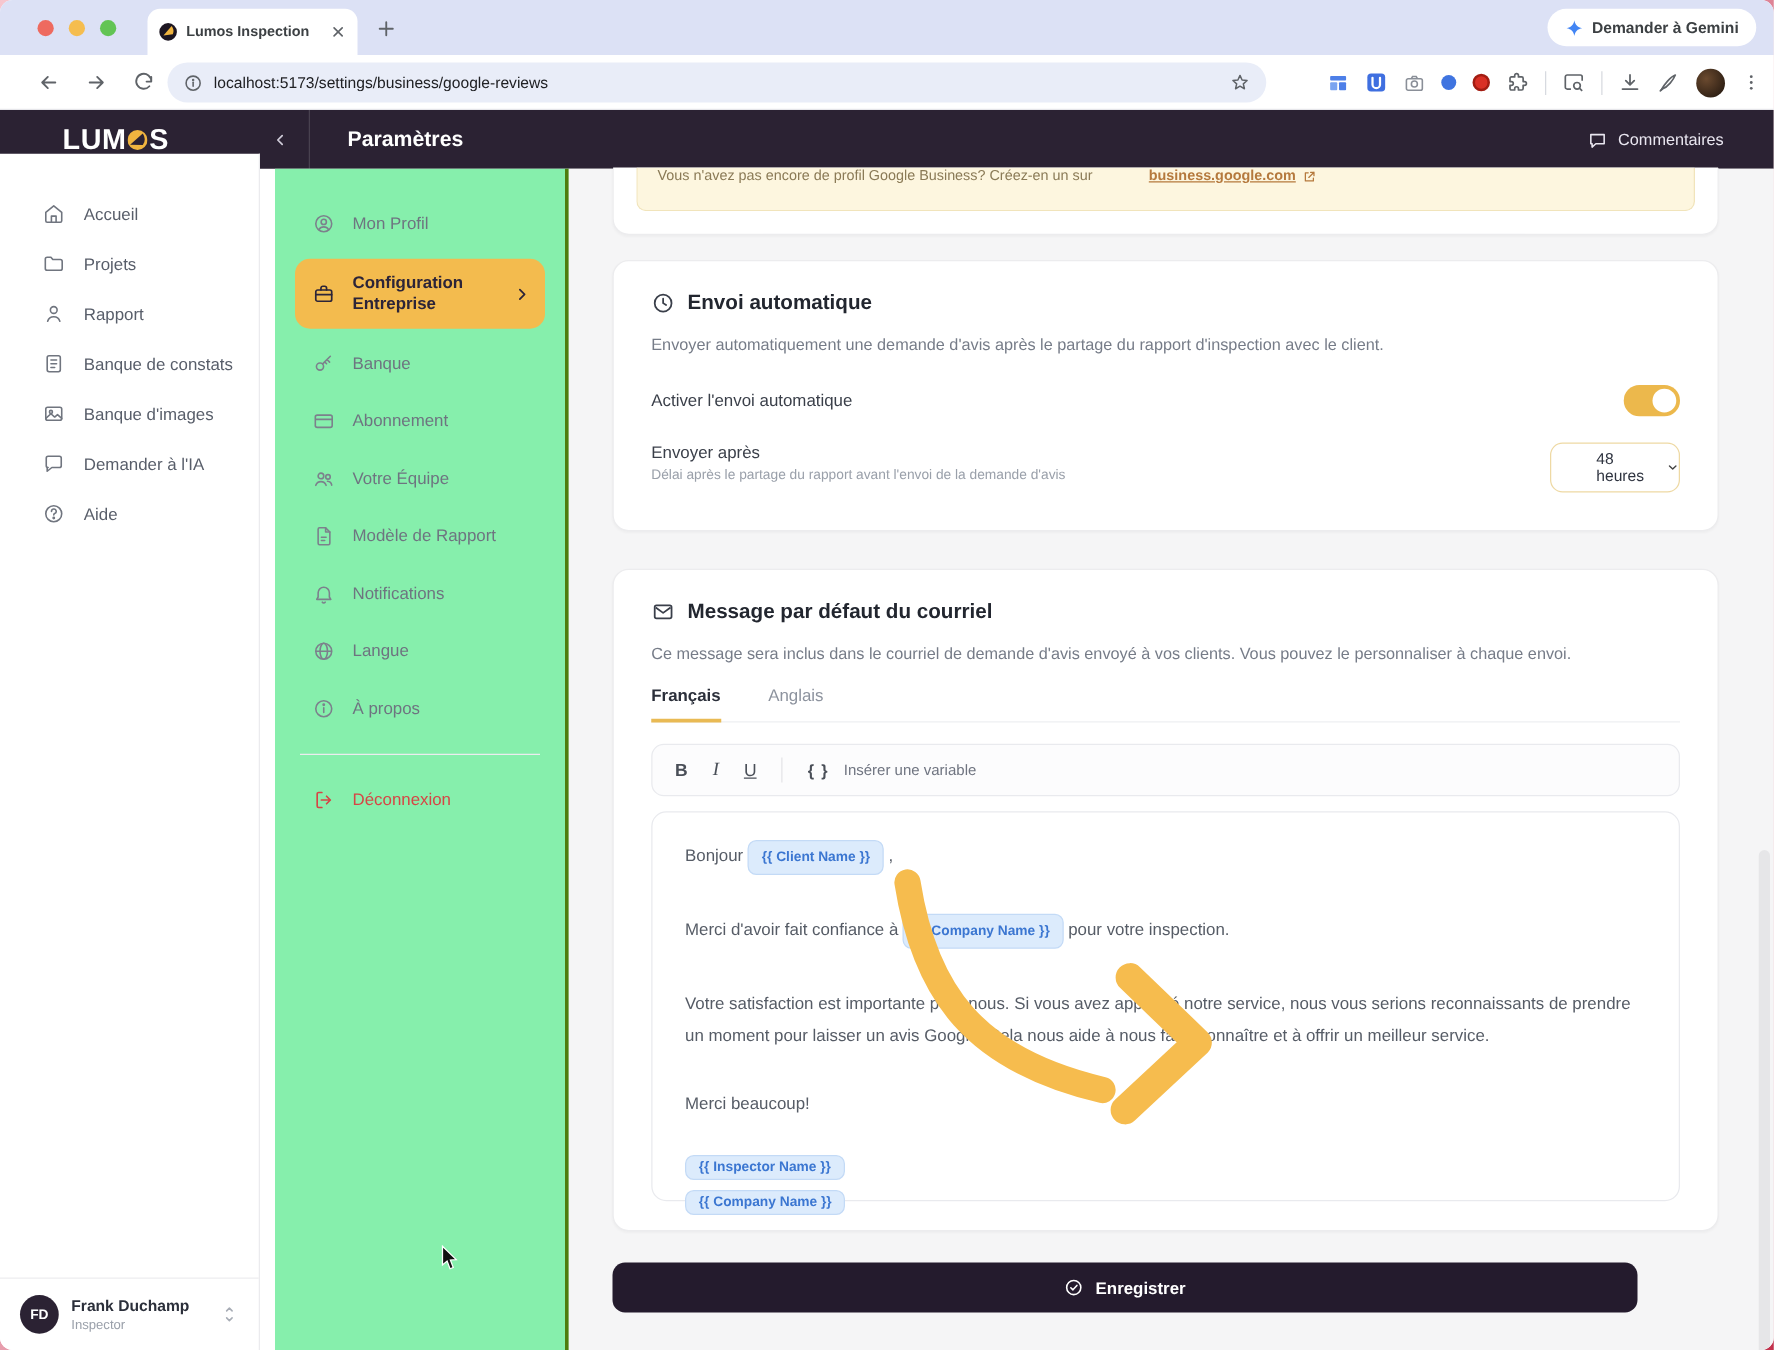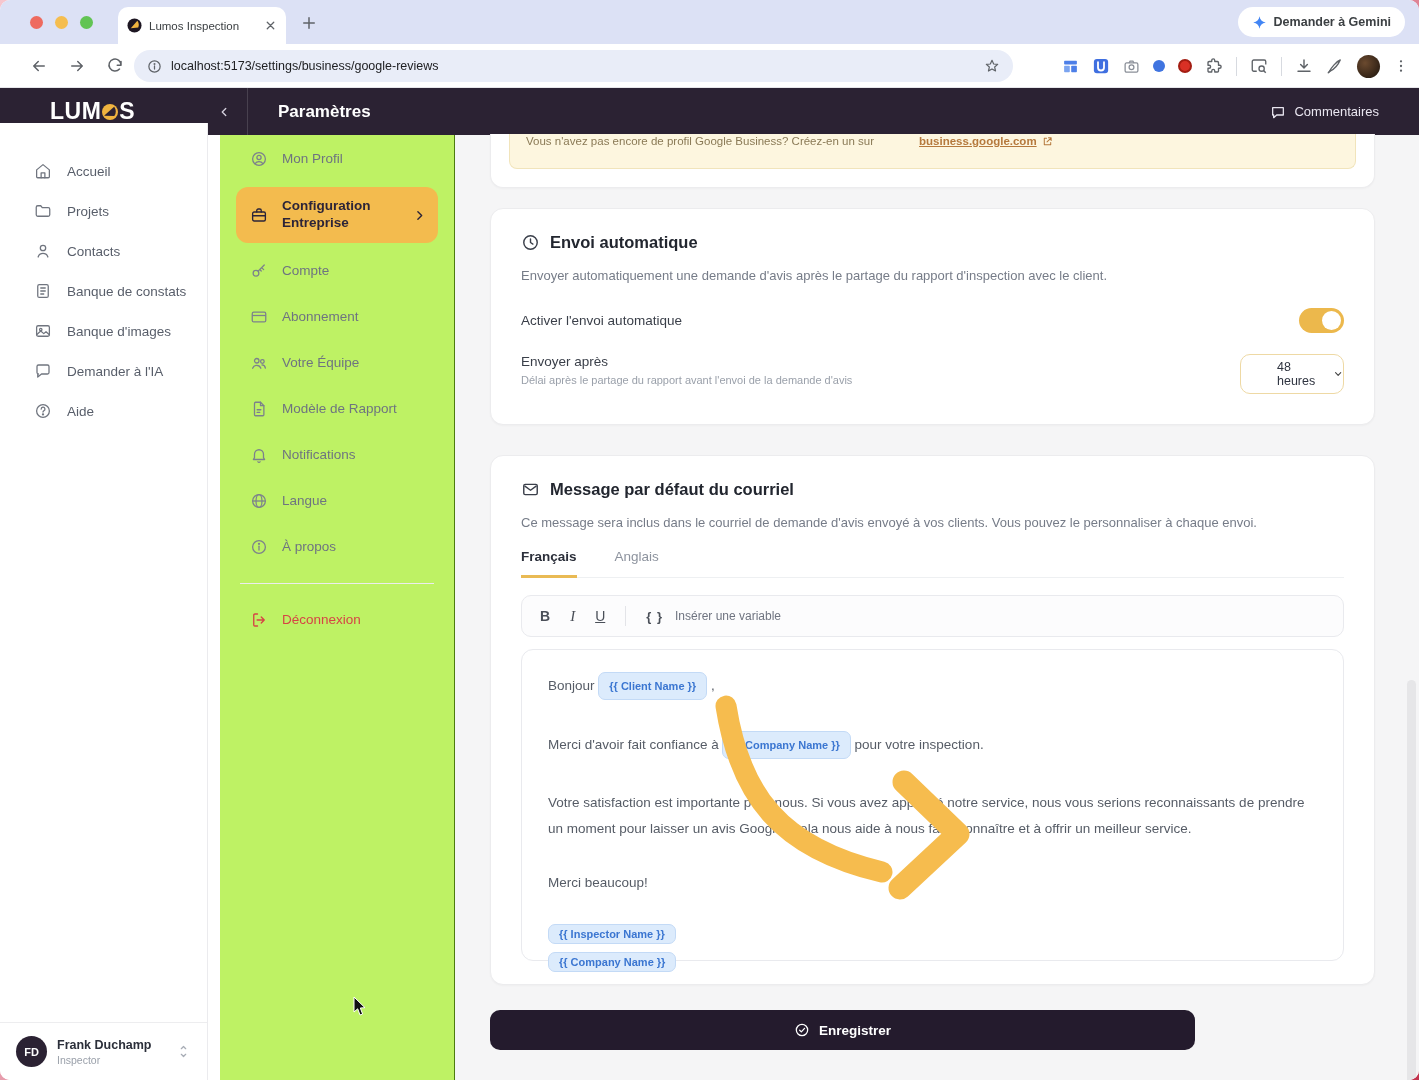--- a/index.html
+++ b/index.html
@@ -13,21 +13,21 @@
   .ic { width:18px; height:18px; display:block; }
 
   
   .tabstrip { position:absolute; left:0; top:0; right:0; height:44px; background:#dce1f5; }
   .traffic { position:absolute; top:16px; width:13px; height:13px; border-radius:50%; }
   .t-close { left:30px;  background:#ee6a5f; }
   .t-min   { left:55px;  background:#f5bd4f; }
   .t-zoom  { left:80px;  background:#62c454; }
   .tab { position:absolute; left:118px; top:7px; width:168px; height:37px; background:#fff;
          border-radius:10px 10px 0 0; display:flex; align-items:center; gap:7px; padding:0 9px; }
-  .tab-title { flex:1; font-size:11.5px; color:#3c4043; white-space:nowrap; overflow:hidden; }
+  .tab-title { flex:1; font-size:11.5px; color:#3c4043; white-space:nowrap; overflow:hidden;font-weight:bold; }
   .favicon { width:15px; height:15px; flex:0 0 auto; }
   .tab-close { color:#5f6368; width:13px; height:13px; flex:0 0 auto; }
   .newtab { position:absolute; left:300px; top:14px; color:#5f6368; }
   .gemini { position:absolute; right:14px; top:7px; height:30px; background:#fff; border-radius:16px;
             display:flex; align-items:center; gap:7px; padding:0 14px; font-size:12.5px; font-weight:600; color:#3c4043; }
   .urlbar { position:absolute; left:0; top:44px; right:0; height:44px; background:#fff; border-bottom:1px solid #e6e6ea; }
   .nav-ic { position:absolute; top:13px; color:#5f6368; }
   .omnibox { position:absolute; left:134px; top:6px; width:879px; height:32px; background:#e9edf8;
              border-radius:16px; display:flex; align-items:center; gap:9px; padding:0 13px; }
   .url-text { flex:1; font-size:12.5px; color:#202124; white-space:nowrap; overflow:hidden; }
@@ -57,22 +57,22 @@
   .nav-item .ic { color:#70757f; }
   .user-footer { position:absolute; left:0; right:0; bottom:0; height:58px; border-top:1px solid #ededef;
                  display:flex; align-items:center; padding:0 16px; gap:10px; }
   .avatar-fd { width:31px; height:31px; border-radius:50%; background:#2b2233; color:#fff;
                font-size:11px; font-weight:700; display:flex; align-items:center; justify-content:center; }
   .user-name { font-size:12.5px; font-weight:700; color:#2b2f3a; }
   .user-role { font-size:10.5px; color:#9aa0aa; margin-top:2px; }
   .swap { margin-left:auto; color:#a7acb5; }
 
   
-  .settings { position:absolute; left:220px; top:135px; bottom:0; width:235px; background:#bef264;
-              border-right:1px solid #4d7c0f; }
+  .settings { position:absolute; left:220px; top:135px; bottom:0; width:235px; background:#86efac;
+              border-right:3px solid #4d7c0f; padding-top:20px; }
   .menu-item { height:44px; margin:2px 16px; border-radius:12px; display:flex; align-items:center;
                gap:14px; padding:0 12px 0 14px; font-size:13.5px; color:#6e7480; cursor:pointer; }
   .menu-item .ic { color:#7c818c; flex:0 0 auto; }
   .menu-item.active { height:56px; margin:6px 16px; background:#f3bb4e; color:#2c2438; font-weight:700; }
   .menu-item.active .ic { color:#2c2438; }
   .menu-item .chev { margin-left:auto; color:#2c2438; }
   .menu-label { line-height:1.25; }
   .menu-div { height:1px; background:#ececef; margin:14px 20px; }
   .menu-item.logout { color:#d64545; }
   .menu-item.logout .ic { color:#d64545; }
@@ -114,21 +114,21 @@
   .tb-braces { font-size:13px; font-weight:600; letter-spacing:1px; }
   .tb-insert { font-size:12px; color:#6f7480; margin-left:-8px; }
   .editor { margin-top:12px; height:312px; border:1px solid #e9eaee; border-radius:12px; background:#fff;
             padding:22px 26px; font-size:13.5px; color:#565c66; }
   .chip { display:inline-block; padding:3px 10px; background:#dcebfc; border:1px solid #c3daf6;
           border-radius:7px; color:#3b76d1; font-size:11px; font-weight:600; white-space:nowrap; }
   .p-block { margin-bottom:31px; line-height:20px; }
   .p-wrap { line-height:26px; max-width:800px; }
   .chip-col { display:flex; flex-direction:column; align-items:flex-start; gap:8px; }
 
-  .save-btn { position:absolute; left:35px; top:875px; width:705px; height:40px; background:#241b2d;
+  .save-btn { position:absolute; left:35px; top:875px; width:820px; height:40px; background:#241b2d;
               border-radius:10px; color:#fff; font-size:13.5px; font-weight:600; display:flex;
               align-items:center; justify-content:center; gap:9px; cursor:pointer; }
   .save-btn .ic { width:16px; height:16px; }
 
   .scroll-thumb { position:absolute; right:3px; top:545px; width:9px; height:535px; background:#e6e6e8; border-radius:5px; }
   .arrow-overlay { position:absolute; inset:0; pointer-events:none; z-index:50; }
   .cursor { position:absolute; left:352px; top:996px; z-index:60; pointer-events:none; }
 </style>
 </head>
 <body>
@@ -259,21 +259,21 @@
       <svg class="ic" viewBox="0 0 24 24" fill="none" stroke="currentColor" stroke-width="1.7" stroke-linecap="round" stroke-linejoin="round">
           <path d="M3 7 A2 2 0 0 1 5 5 H9 L11 7.5 H19 A2 2 0 0 1 21 9.5 V17 A2 2 0 0 1 19 19 H5 A2 2 0 0 1 3 17 Z"></path>
         </svg>
       <span>Projets</span>
     </div>
     <div class="nav-item">
       <svg class="ic" viewBox="0 0 24 24" fill="none" stroke="currentColor" stroke-width="1.7" stroke-linecap="round">
           <circle cx="12" cy="8" r="3.6"></circle>
           <path d="M5.5 20 A6.8 6.8 0 0 1 18.5 20"></path>
         </svg>
-      <span>Contacts</span>
+      <span>Rapport</span>
     </div>
     <div class="nav-item">
       <svg class="ic" viewBox="0 0 24 24" fill="none" stroke="currentColor" stroke-width="1.7" stroke-linecap="round" stroke-linejoin="round">
           <rect x="5" y="3.5" width="14" height="17" rx="2"></rect>
           <path d="M9 8 H15 M9 12 H15 M9 16 H13"></path>
         </svg>
       <span>Banque de constats</span>
     </div>
     <div class="nav-item">
       <svg class="ic" viewBox="0 0 24 24" fill="none" stroke="currentColor" stroke-width="1.7" stroke-linecap="round" stroke-linejoin="round">
@@ -326,21 +326,21 @@
       <span class="menu-label" style="max-width:118px">Configuration Entreprise</span>
       <svg class="ic chev" style="width:13px;height:13px" viewBox="0 0 24 24" fill="none" stroke="currentColor" stroke-width="2.6" stroke-linecap="round" stroke-linejoin="round">
           <path d="M9 5 L16 12 L9 19"></path>
         </svg>
     </div>
     <div class="menu-item">
       <svg class="ic" viewBox="0 0 24 24" fill="none" stroke="currentColor" stroke-width="1.7" stroke-linecap="round" stroke-linejoin="round">
           <circle cx="8" cy="15" r="3.8"></circle>
           <path d="M10.8 12.2 L19 4 M15.5 7.5 L18.2 10.2 M13 10 L15 12"></path>
         </svg>
-      <span class="menu-label">Compte</span>
+      <span class="menu-label">Banque</span>
     </div>
     <div class="menu-item">
       <svg class="ic" viewBox="0 0 24 24" fill="none" stroke="currentColor" stroke-width="1.7" stroke-linejoin="round">
           <rect x="3" y="5.5" width="18" height="13" rx="2"></rect>
           <path d="M3 10 H21"></path>
         </svg>
       <span class="menu-label">Abonnement</span>
     </div>
     <div class="menu-item">
       <svg class="ic" viewBox="0 0 24 24" fill="none" stroke="currentColor" stroke-width="1.7" stroke-linecap="round">

